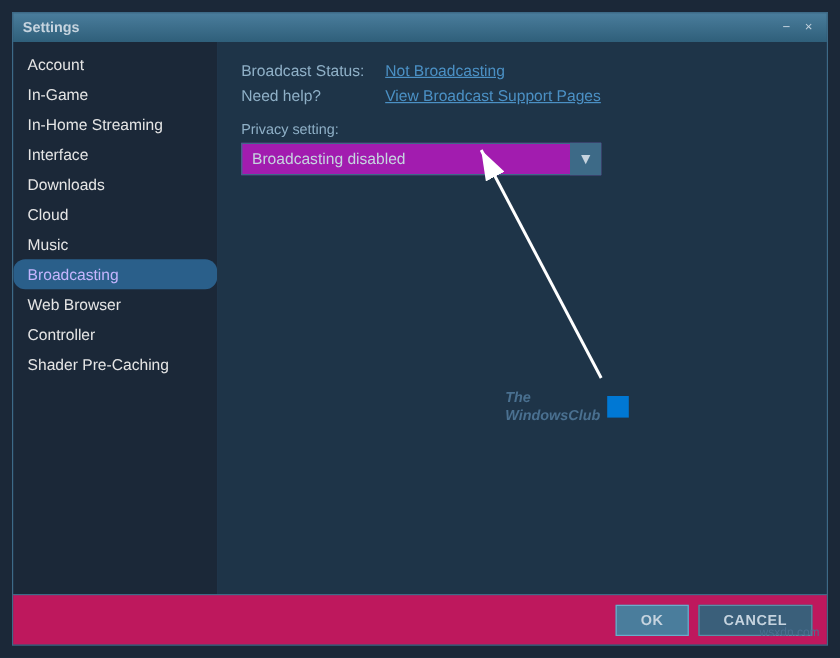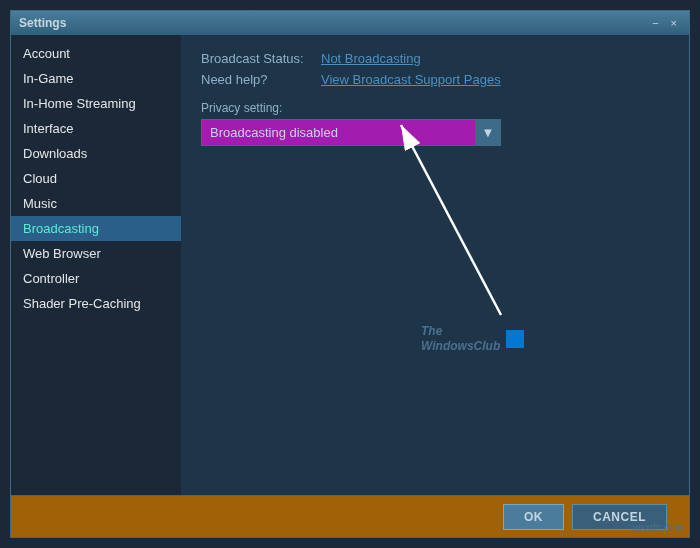--- a/index.html
+++ b/index.html
@@ -62,21 +62,22 @@
     }
     .sidebar-item {
       padding: 5px 12px;
       cursor: pointer;
       color: #e5e5e5;
       font-size: 13px;
       white-space: nowrap;
     }
     .sidebar-item.active {
       background: #2a5f8a;
-      color: #5eead4;
+      color: #c4b5fd;
+      border-radius: 10px;
     }
     .main-panel {
       flex: 1;
       background: #1e3448;
       padding: 16px 20px;
       position: relative;
       overflow: hidden;
     }
     .info-row {
       display: flex;
@@ -150,26 +151,26 @@
       line-height: 1.3;
       font-weight: bold;
     }
     .watermark-icon {
       width: 18px;
       height: 18px;
       background: #0078d4;
       flex-shrink: 0;
     }
     .footer {
-      background: #a16207;
+      background: #be185d;
       height: 42px;
       display: flex;
       align-items: center;
       justify-content: flex-end;
-      padding: 0 22px;
+      padding: 0 12px;
       gap: 8px;
       flex-shrink: 0;
       border-top: 1px solid #3d6a87;
     }
     .footer-btn {
       background: #4a7d9c;
       border: 1px solid #6aadcc;
       color: #c6d4df;
       padding: 5px 20px;
       font-size: 12px;

